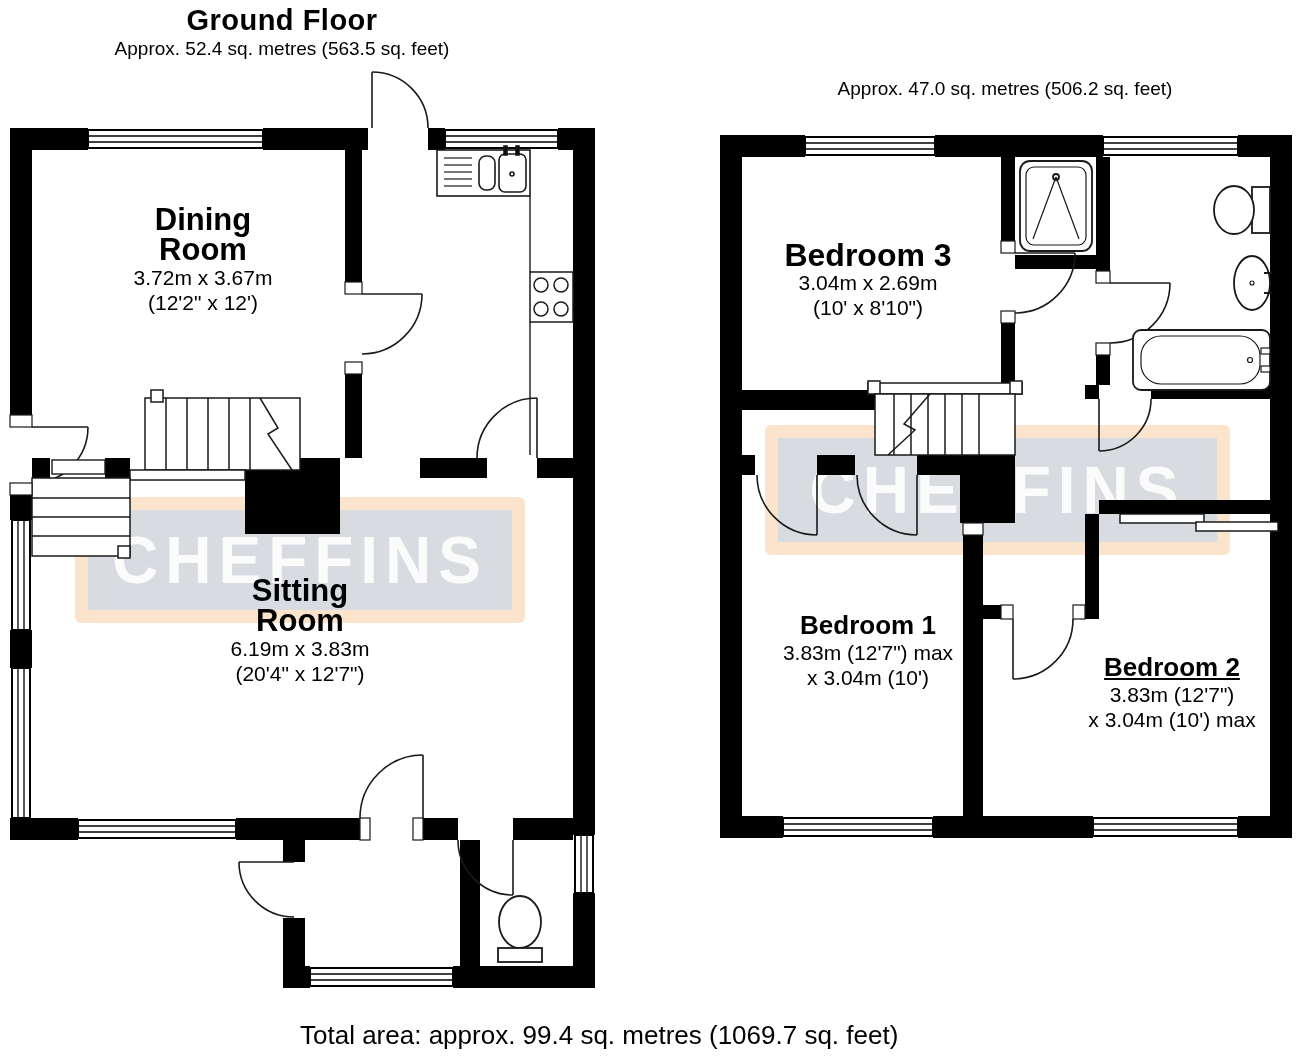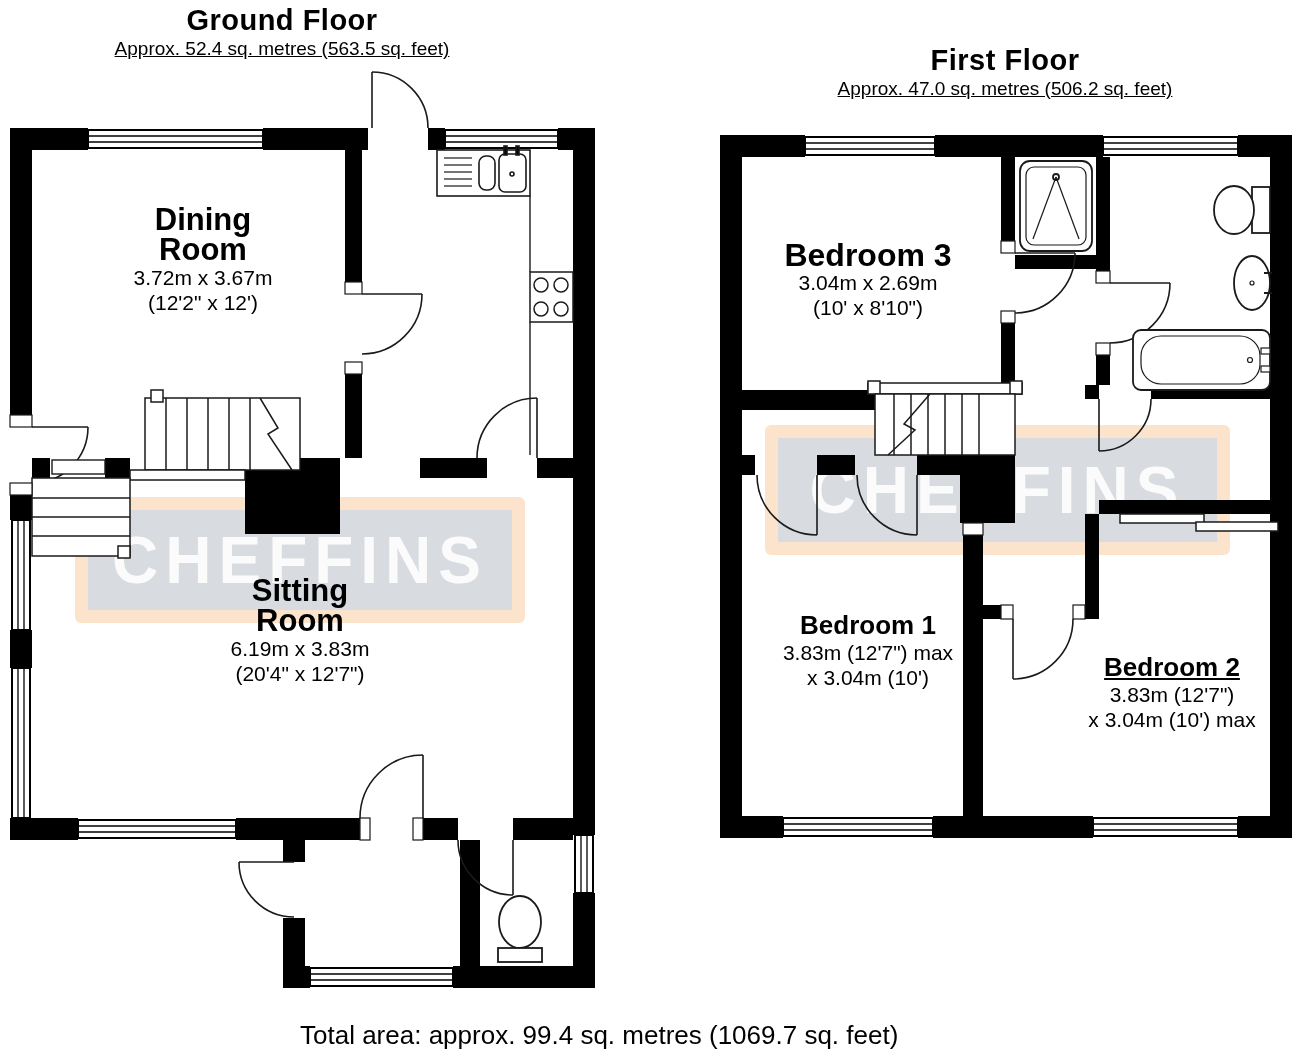--- a/index.html
+++ b/index.html
@@ -1,19 +1,19 @@
 <!DOCTYPE html>
 <html><head>
 <meta charset="utf-8">
 <style>
   html,body{margin:0;padding:0;background:#ffffff;}
   #canvas{position:relative;width:1304px;height:1056px;background:#ffffff;overflow:hidden;
           font-family:"Liberation Sans", sans-serif;color:#000;}
   .floor-title{position:absolute;text-align:center;font-weight:bold;font-size:29px;letter-spacing:.5px;}
-  .floor-area{position:absolute;text-align:center;font-size:19px;text-decoration:underline;}
+  .floor-area{position:absolute;text-align:center;font-size:19px;}
   .room-label{position:absolute;text-align:center;line-height:29px;}
   .room-name{font-weight:bold;font-size:31px;line-height:30px;}
   .room-dims{font-size:21px;line-height:25px;}
   .total-area{position:absolute;font-size:26px;}
   .wm{position:absolute;border-radius:6px;z-index:1;}
   .wm-inner{position:absolute;left:13px;top:13px;right:13px;bottom:13px;
             display:flex;align-items:center;justify-content:center;}
   .wm-text{font-weight:bold;font-size:64px;letter-spacing:7px;transform:scaleY(1.05);
            font-family:"Liberation Sans", sans-serif;}
   svg.plan{position:absolute;z-index:2;}
@@ -319,21 +319,20 @@
         <rect x="378" y="210" width="14" height="12"></rect>
       <rect x="245" y="390" width="20" height="12"></rect>
       <rect x="283" y="472" width="12" height="14"></rect>
         <rect x="355" y="472" width="12" height="14"></rect>
     </g>
   </svg>
 
   <div class="floor-title lbl" style="left:32px;top:4px;width:500px;">Ground Floor</div>
   <div class="floor-area lbl" style="left:32px;top:38px;width:500px;">Approx. 52.4 sq. metres (563.5 sq. feet)</div>
 
-  <div class="floor-title lbl" style="left:755px;top:44px;width:500px;">First Floor</div>
   <div class="floor-area lbl" style="left:755px;top:78px;width:500px;">Approx. 47.0 sq. metres (506.2 sq. feet)</div>
 
   <div class="room-label lbl" style="left:93px;top:205px;width:220px;">
     <div class="room-name">Dining</div>
     <div class="room-name">Room</div>
     <div class="room-dims">3.72m x 3.67m</div>
     <div class="room-dims">(12'2" x 12')</div>
   </div>
 
 

